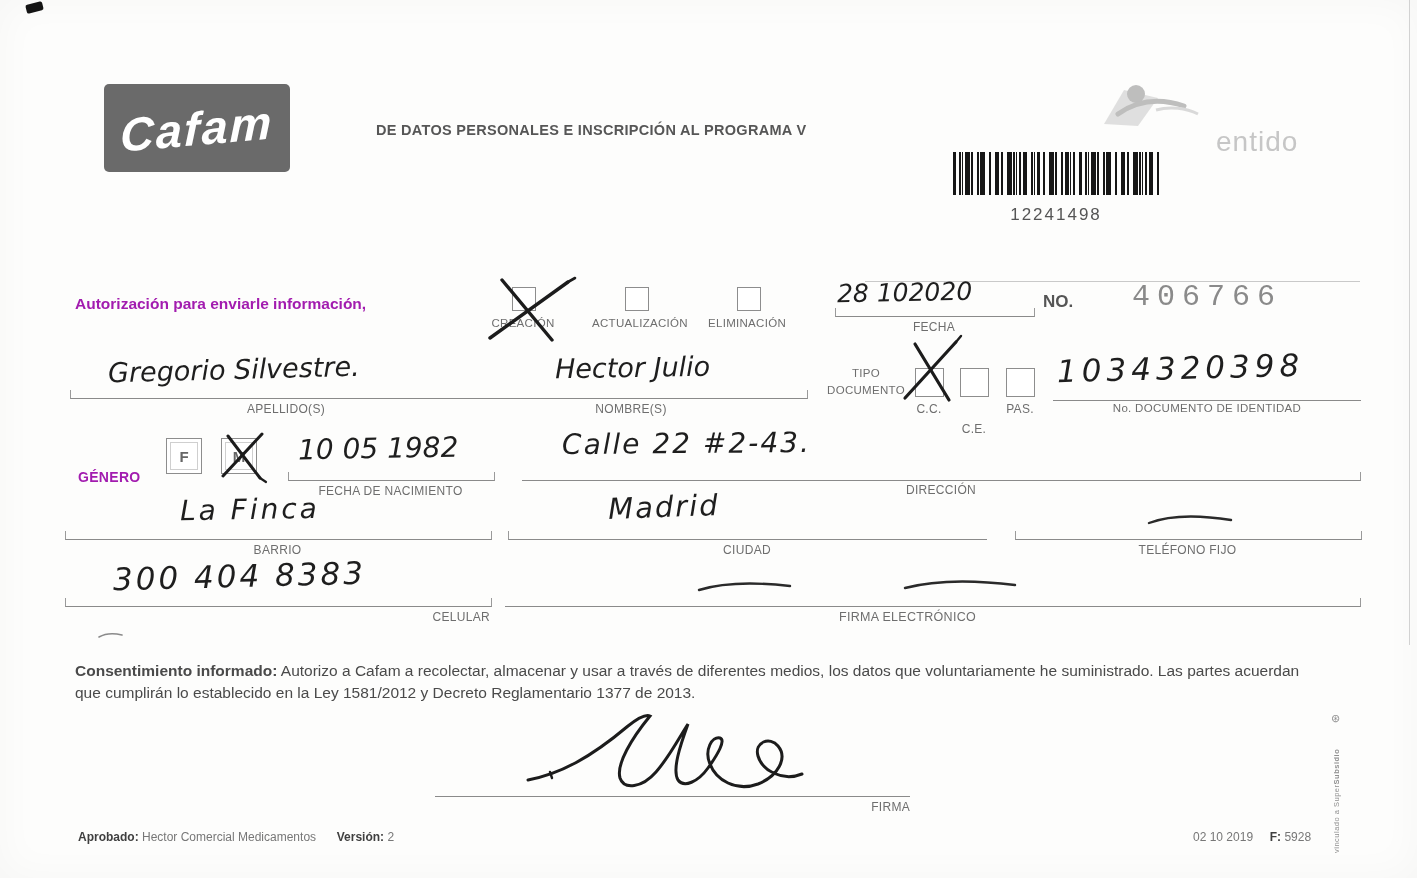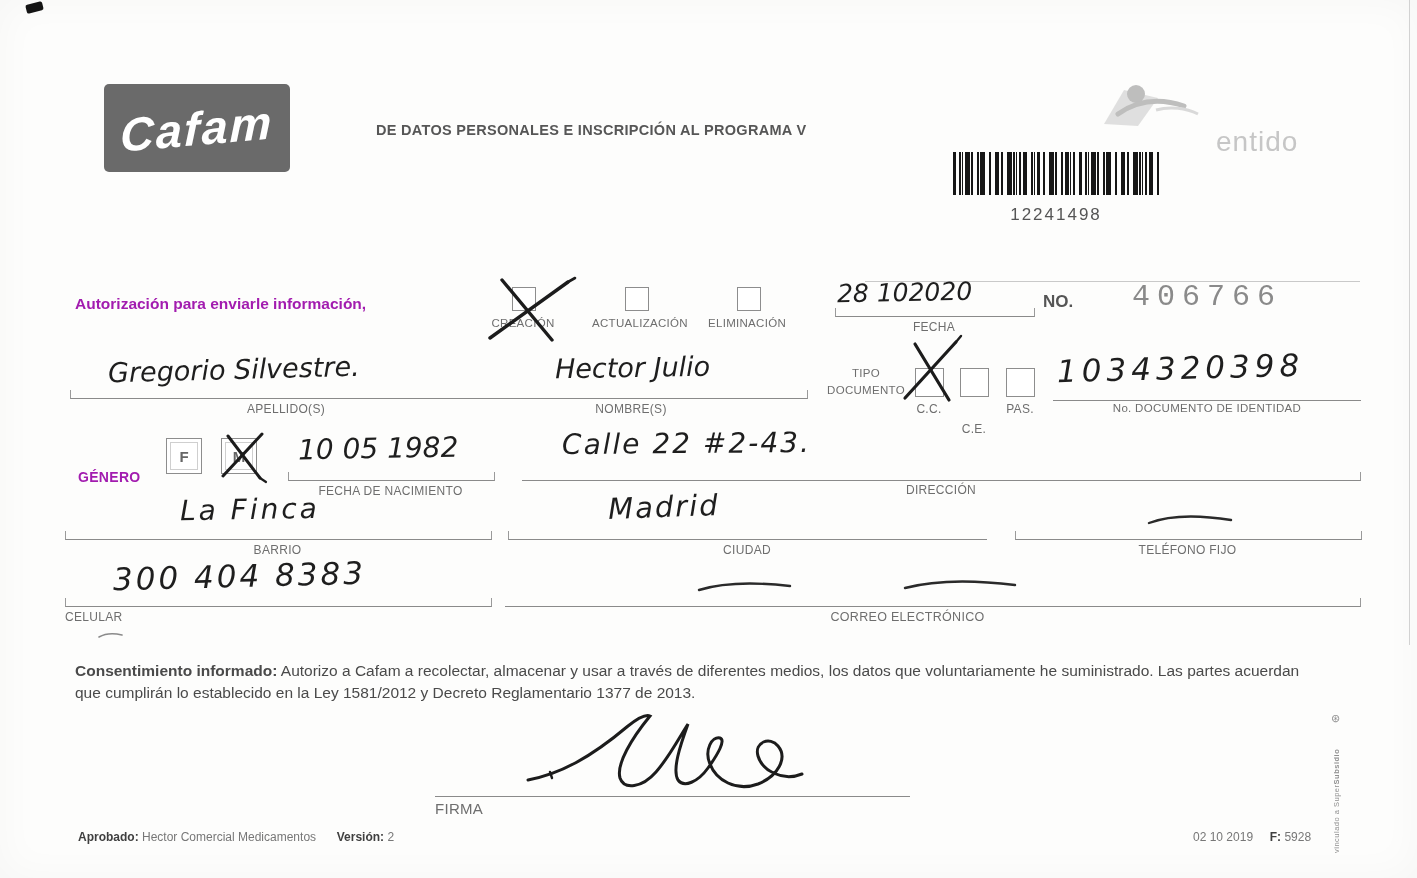--- a/index.html
+++ b/index.html
@@ -179,47 +179,47 @@
     <svg style="position:absolute;left:130px;top:18px;" width="90" height="14">
       <path class="dash-stroke" d="M4 10 C 25 2, 55 2, 86 7"></path>
     </svg>
     <div class="field-line tick-l tick-r" style="position:absolute;top:36px;width:345px;height:8px;"></div>
     <div class="label" style="position:absolute;top:48px;width:345px;text-align:center;font-size:12px;">TELÉFONO FIJO</div>
   </div>
 
   <div class="abs" style="left:65px;top:560px;width:425px;">
     <div class="hand" style="font-size:31px;position:absolute;left:48px;top:-2px;transform:rotate(-1.5deg);letter-spacing:3px;">300 404 8383</div>
     <div class="field-line tick-l tick-r" style="position:absolute;top:38px;width:425px;height:8px;"></div>
-    <div class="label" style="position:absolute;top:50px;width:425px;text-align:left;font-size:12px;">CELULAR</div>
+    <div class="label" style="position:absolute;top:50px;width:425px;text-align:right;font-size:12px;">CELULAR</div>
   </div>
 
   <div class="abs" style="left:505px;top:560px;width:855px;">
     <svg style="position:absolute;left:190px;top:18px;" width="420" height="16">
       <path class="dash-stroke" d="M4 12 C 30 4, 60 4, 95 8"></path>
       <path class="dash-stroke" d="M210 10 C 240 2, 280 2, 320 7"></path>
     </svg>
     <div class="field-line tick-r" style="position:absolute;top:38px;width:855px;height:8px;"></div>
-    <div class="label" style="position:absolute;top:50px;width:855px;text-align:center;font-size:12.5px;transform:translateX(-25px);">CORREO ELECTRÓNICO</div>
+    <div class="label" style="position:absolute;top:50px;width:855px;text-align:center;font-size:12.5px;transform:translateX(-25px);">FIRMA ELECTRÓNICO</div>
   </div>
 
   <svg class="abs pen-mark" width="30" height="12">
     <path d="M3 8 C 10 4, 18 4, 26 6" stroke="#8a8a8a" stroke-width="1.6" fill="none" stroke-linecap="round"></path>
   </svg>
 
   <div class="abs" style="left:75px;top:660px;width:1245px;font-size:15.5px;color:#4a4a4a;line-height:1.45;">
     <b>Consentimiento informado:</b><span> Autorizo a Cafam a recolectar, almacenar y usar a través de diferentes medios, los datos que voluntariamente he suministrado. Las partes acuerdan que cumplirán lo establecido en la Ley 1581/2012 y Decreto Reglamentario 1377 de 2013.</span>
   </div>
 
   <div class="abs" style="left:435px;top:716px;width:475px;">
     <svg style="position:absolute;left:85px;top:-4px;" width="300" height="90">
       <path d="M8 68 C 40 62, 70 46, 108 14 C 118 6, 126 2, 130 4 C 112 26, 96 52, 100 66 C 104 78, 122 76, 136 60 C 150 44, 160 24, 168 12 C 160 34, 152 58, 158 68 C 164 76, 178 70, 188 56 C 198 42, 206 28, 200 26 C 192 24, 184 38, 190 52 C 196 68, 216 80, 238 72 C 258 64, 268 46, 258 34 C 250 24, 234 30, 238 44 C 242 58, 262 70, 282 62" stroke="#1c1c1c" stroke-width="3" fill="none" stroke-linecap="round"></path>
       <path d="M30 60 l2 6" stroke="#1c1c1c" stroke-width="2.4" fill="none" stroke-linecap="round"></path>
     </svg>
     <div class="field-line" style="position:absolute;top:72px;width:475px;height:8px;"></div>
-    <div class="label" style="position:absolute;top:84px;width:475px;text-align:left;font-size:15px;">FIRMA</div>
+    <div class="label" style="position:absolute;top:84px;width:475px;text-align:right;font-size:12px;">FIRMA</div>
   </div>
 
   <div class="abs footer-txt" style="left:78px;top:830px;">
     <b>Aprobado:</b><span> Hector Comercial Medicamentos</span>
     <span style="display:inline-block;width:14px;"></span>
     <b>Versión:</b><span> 2</span>
   </div>
   <div class="abs footer-txt" style="left:1193px;top:830px;">
     <span>02 10 2019</span>
     <span style="display:inline-block;width:10px;"></span>

